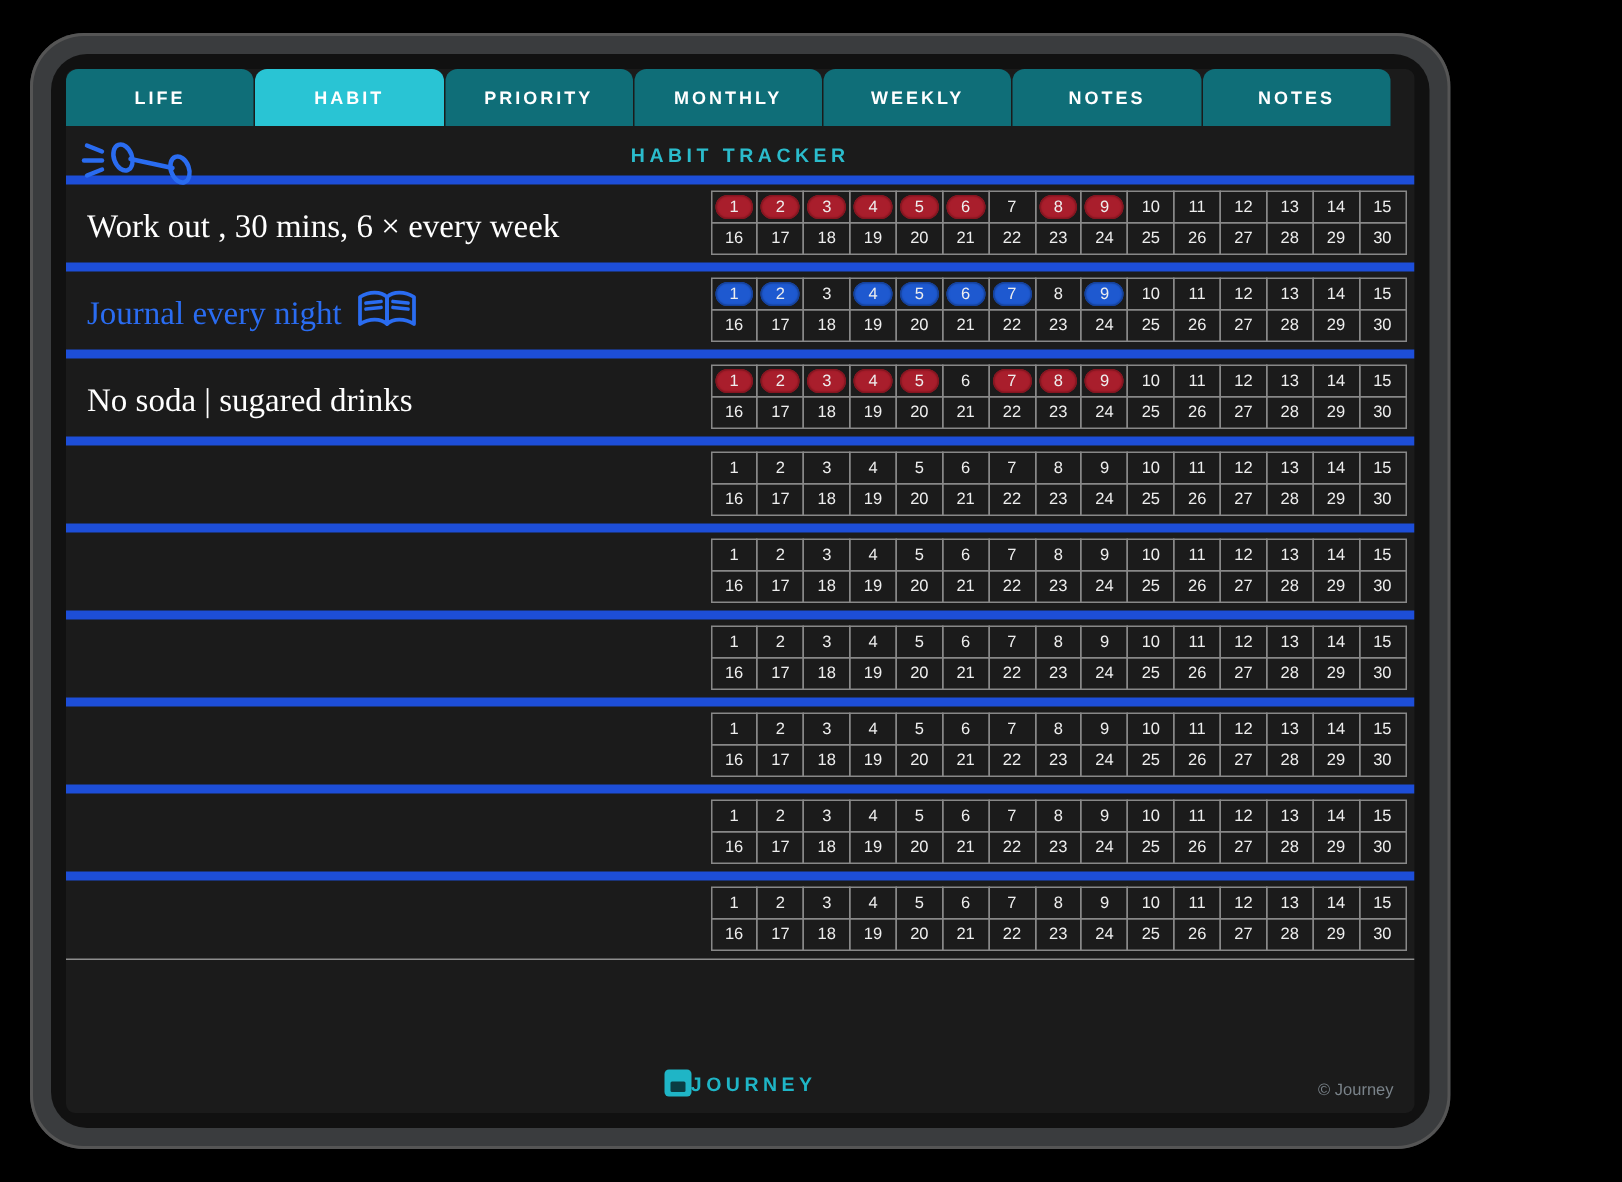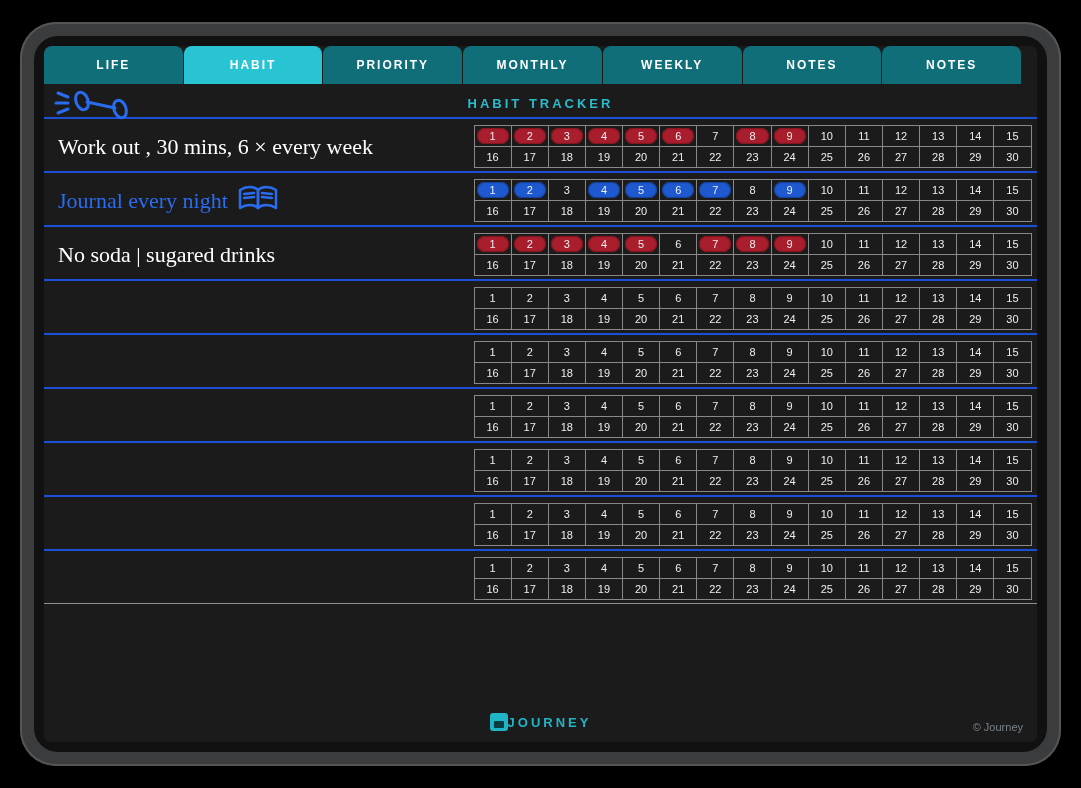--- a/index.html
+++ b/index.html
@@ -1,21 +1,21 @@
 <!DOCTYPE html>
 <html><head>
 <meta charset="utf-8">
 <style>
   * { box-sizing: border-box; margin: 0; padding: 0; }
   html, body { width: 1081px; height: 788px; background: #000; overflow: hidden; font-family: "Helvetica Neue", Arial, sans-serif; }
 
   .tablet-frame {
     position: absolute;
     left: 20px; top: 22px;
-    width: 1041px; height: 744px;
+    width: 947px; height: 744px;
     background: #3a3c3e;
     border-radius: 36px;
     box-shadow: inset 0 0 0 2px #555;
   }
   .tablet-inner {
     position: absolute;
     left: 14px; top: 14px; right: 14px; bottom: 14px;
     background: #111;
     border-radius: 24px;
     overflow: hidden;
@@ -71,22 +71,22 @@
 
   
   .rows {
     flex: 1 1 auto;
     display: flex;
     flex-direction: column;
     padding: 0 0 8px 0;
   }
   .habit-row {
     display: flex;
-    align-items: flex-end;
-    border-top: 2px solid #1d4ed8;
+    align-items: flex-start;
+    border-top: 6px solid #1d4ed8;
   }
   .habit-row:last-of-type {
     border-bottom: 1px solid #8e8e8e;
   }
   .habit-label {
     flex: 0 0 430px;
     padding: 6px 10px 2px 14px;
     color: #fff;
     font-family: "Bradley Hand", "Segoe Script", "Comic Sans MS", cursive;
     font-size: 22px;

